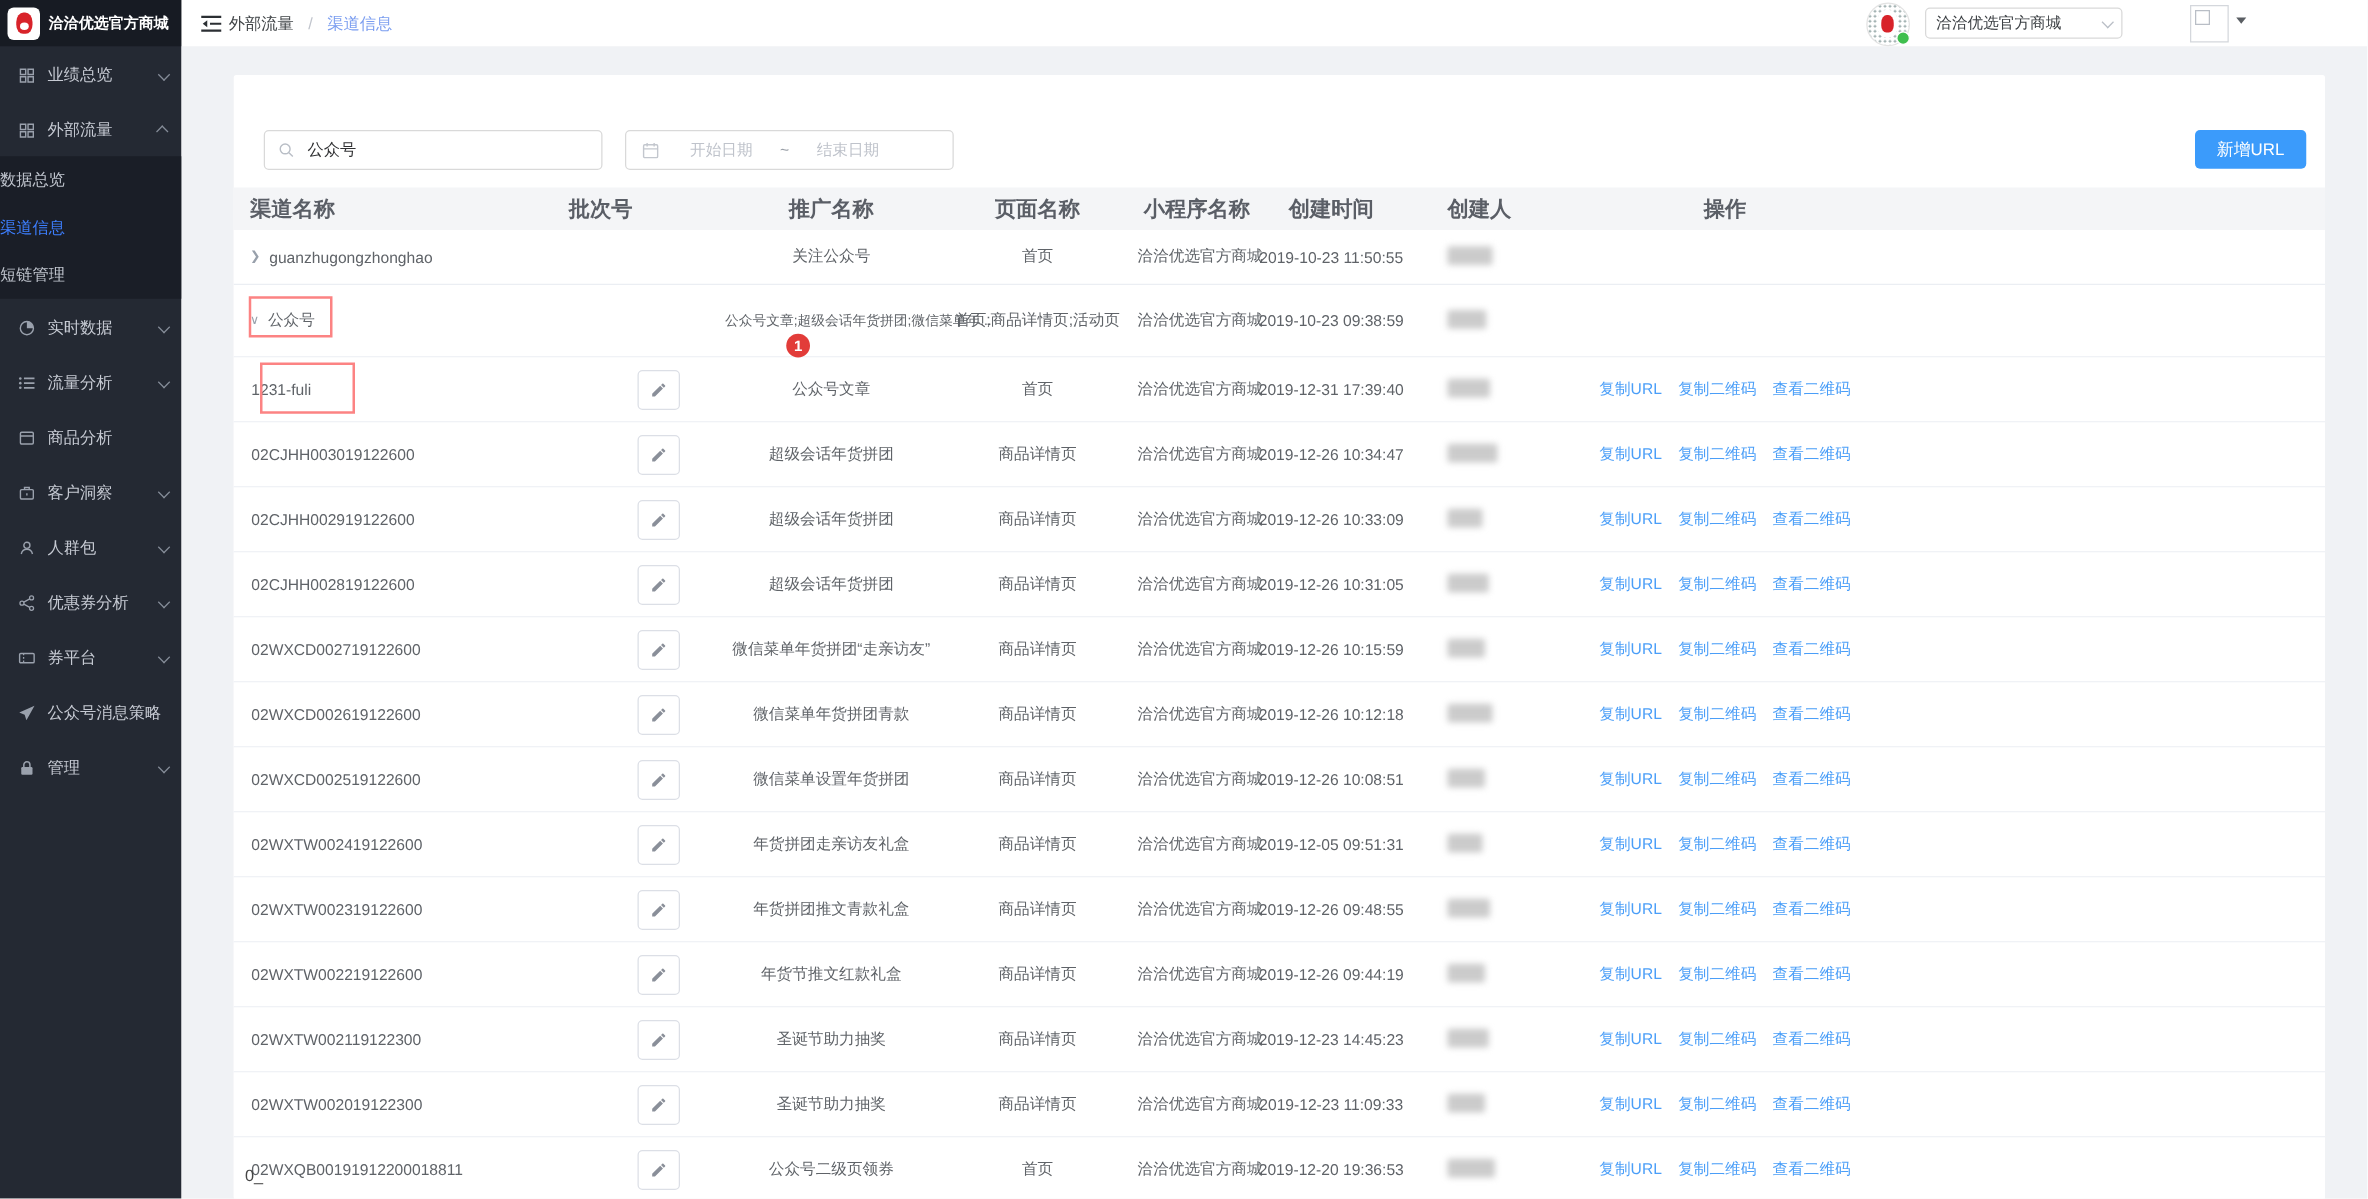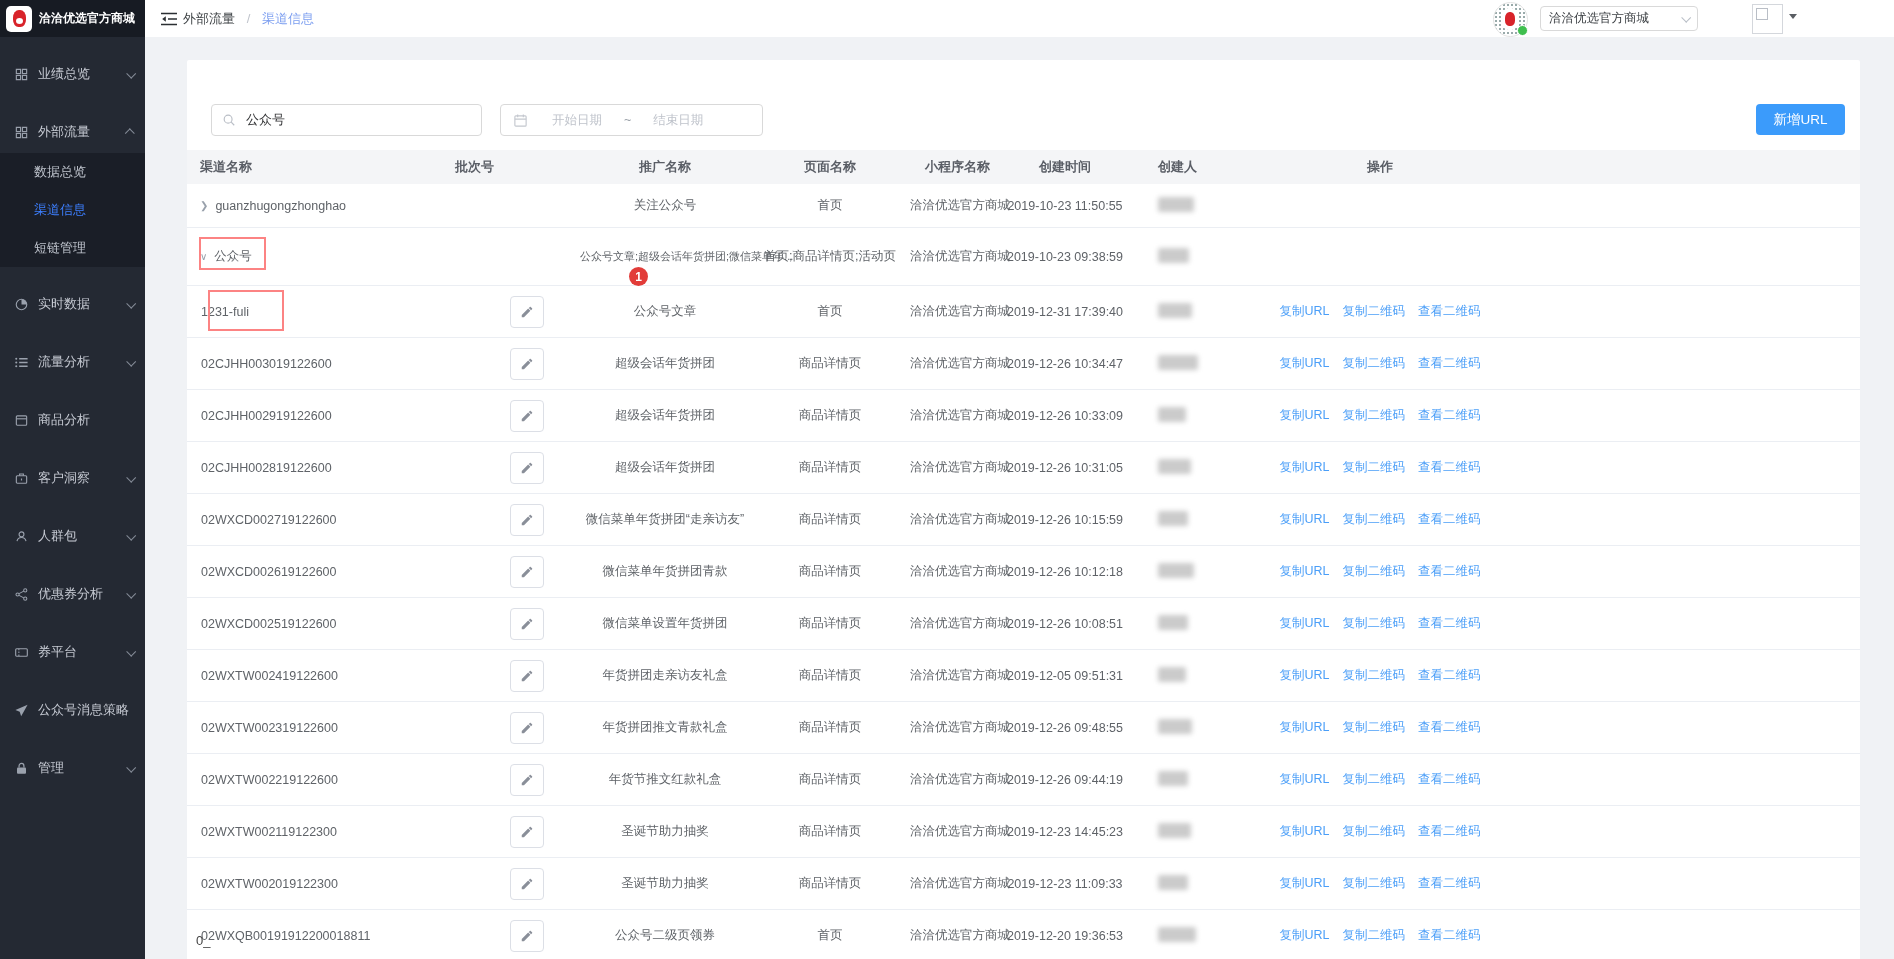--- a/index.html
+++ b/index.html
@@ -6,28 +6,28 @@
   body{width:1894px;height:959px;overflow:hidden;font-family:"Liberation Sans","DejaVu Sans",sans-serif;}
   .app{position:relative;width:1894px;height:959px;background:#f0f2f5;overflow:hidden;}
 
   
   .sidebar{position:absolute;left:0;top:0;width:145px;height:959px;background:#242933;z-index:3;}
   .logo{height:37px;background:#171b23;display:flex;align-items:center;padding:0 6px;gap:7px;}
   .logo-badge{width:26px;height:26px;border-radius:5px;background:#fff;display:flex;align-items:center;justify-content:center;position:relative;}
   .mascot{width:13px;height:17px;background:#d8232a;border-radius:45% 45% 42% 42%;position:relative;}
   .mascot:after{content:"";position:absolute;left:3px;top:8px;width:7px;height:6px;background:#fff;border-radius:50%;}
   .logo-text{color:#fff;font-size:12px;font-weight:700;white-space:nowrap;}
-  .menu-item{height:42px;display:flex;align-items:center;padding:16px 11px 0 13px;color:#c6cad3;font-size:13px;cursor:pointer;}
+  .menu-item{height:42px;display:flex;align-items:center;padding:2px 11px 0 13px;color:#c6cad3;font-size:13px;cursor:pointer;}
   .menu-item .micon{width:16px;height:16px;margin-right:9px;color:#9aa1ad;display:flex;align-items:center;justify-content:center;flex:none;}
   .menu-item .micon svg{width:15px;height:15px;}
   .mlabel{white-space:nowrap;overflow:hidden;}
   .chev{margin-left:auto;width:6px;height:6px;border-right:1.5px solid #858c98;border-bottom:1.5px solid #858c98;transform:rotate(45deg) translateY(-1px);flex:none;}
   .chev.up{transform:rotate(-135deg) translateY(-1px);}
   .submenu{background:#1a1e27;}
-  .submenu-item{height:38px;display:flex;align-items:center;padding-left:34px;color:#bfc4cd;font-size:13px;cursor:pointer;}
+  .submenu-item{height:38px;display:flex;align-items:center;color:#bfc4cd;font-size:13px;cursor:pointer;}
   .submenu-item.active{color:#3d7fff;}
 
   
   .topbar{position:absolute;left:145px;top:0;width:1749px;height:37px;background:#fff;z-index:2;}
   .fold-btn{position:absolute;left:14px;top:9px;width:20px;height:20px;cursor:pointer;color:#2b2f33;}
   .breadcrumb{position:absolute;left:38px;top:10px;font-size:13px;white-space:nowrap;}
   .bc-parent{color:#3f4346;}
   .bc-sep{color:#c0c4cc;margin:0 8px;}
   .bc-current{color:#7c9ef0;}
   .qr-avatar{position:absolute;left:1348px;top:2px;width:33px;height:33px;border-radius:50%;border:1px solid #e3e3e3;background:#fff;background-image:radial-gradient(#9aa 0.8px,transparent 0.9px);background-size:4px 4px;}
@@ -50,21 +50,21 @@
   .date-box{position:absolute;left:289px;top:0;width:263px;height:32px;border:1px solid #d9d9d9;border-radius:4px;display:flex;align-items:center;box-sizing:border-box;font-size:12.5px;color:#bfc3cb;background:#fff;}
   .date-box svg{margin:0 0 0 12px;color:#c3c7ce;flex:none;}
   .date-start{margin-left:24px;}
   .date-sep{margin:0 22px;color:#9aa0a8;}
   .add-btn{position:absolute;right:0;top:0;width:89px;height:31px;background:#3b9bfb;color:#fff;border:0;border-radius:4px;font-size:13.5px;cursor:pointer;font-family:inherit;}
 
   
   .table{position:absolute;left:0;top:90px;width:1673px;}
   .thead,.tr{display:grid;grid-template-columns:268px 125px 170px 160px 95px 120px 145px 220px 1fr;align-items:center;}
   .thead{height:34px;background:#f4f5f7;}
-  .th{font-size:13px;color:#5a5e66;font-weight:700;text-align:center;white-space:nowrap;}
+  .th{font-size:17px;color:#5a5e66;font-weight:700;text-align:center;white-space:nowrap;}
   .th.a-left{text-align:left;padding-left:13px;}
   .th.a-left2{text-align:left;}
   .th.a-left3{text-align:left;padding-left:33px;}
   .tr{border-bottom:1px solid #ebeef3;font-size:12.5px;color:#5f6368;background:#fff;}
   .tr.h43{height:43px;}.tr.h57{height:57px;}.tr.h51{height:51px;}
   .td{text-align:center;white-space:nowrap;}
   .td.c-name{text-align:left;display:flex;align-items:center;padding-left:13px;}
   .td.c-name.child{padding-left:14px;}
   .row-caret{color:#98a0ab;font-size:10px;margin-right:7px;flex:none;}
   .td.c-page .wrapnarrow{display:inline-block;max-width:132px;white-space:normal;line-height:17px;vertical-align:middle;}

